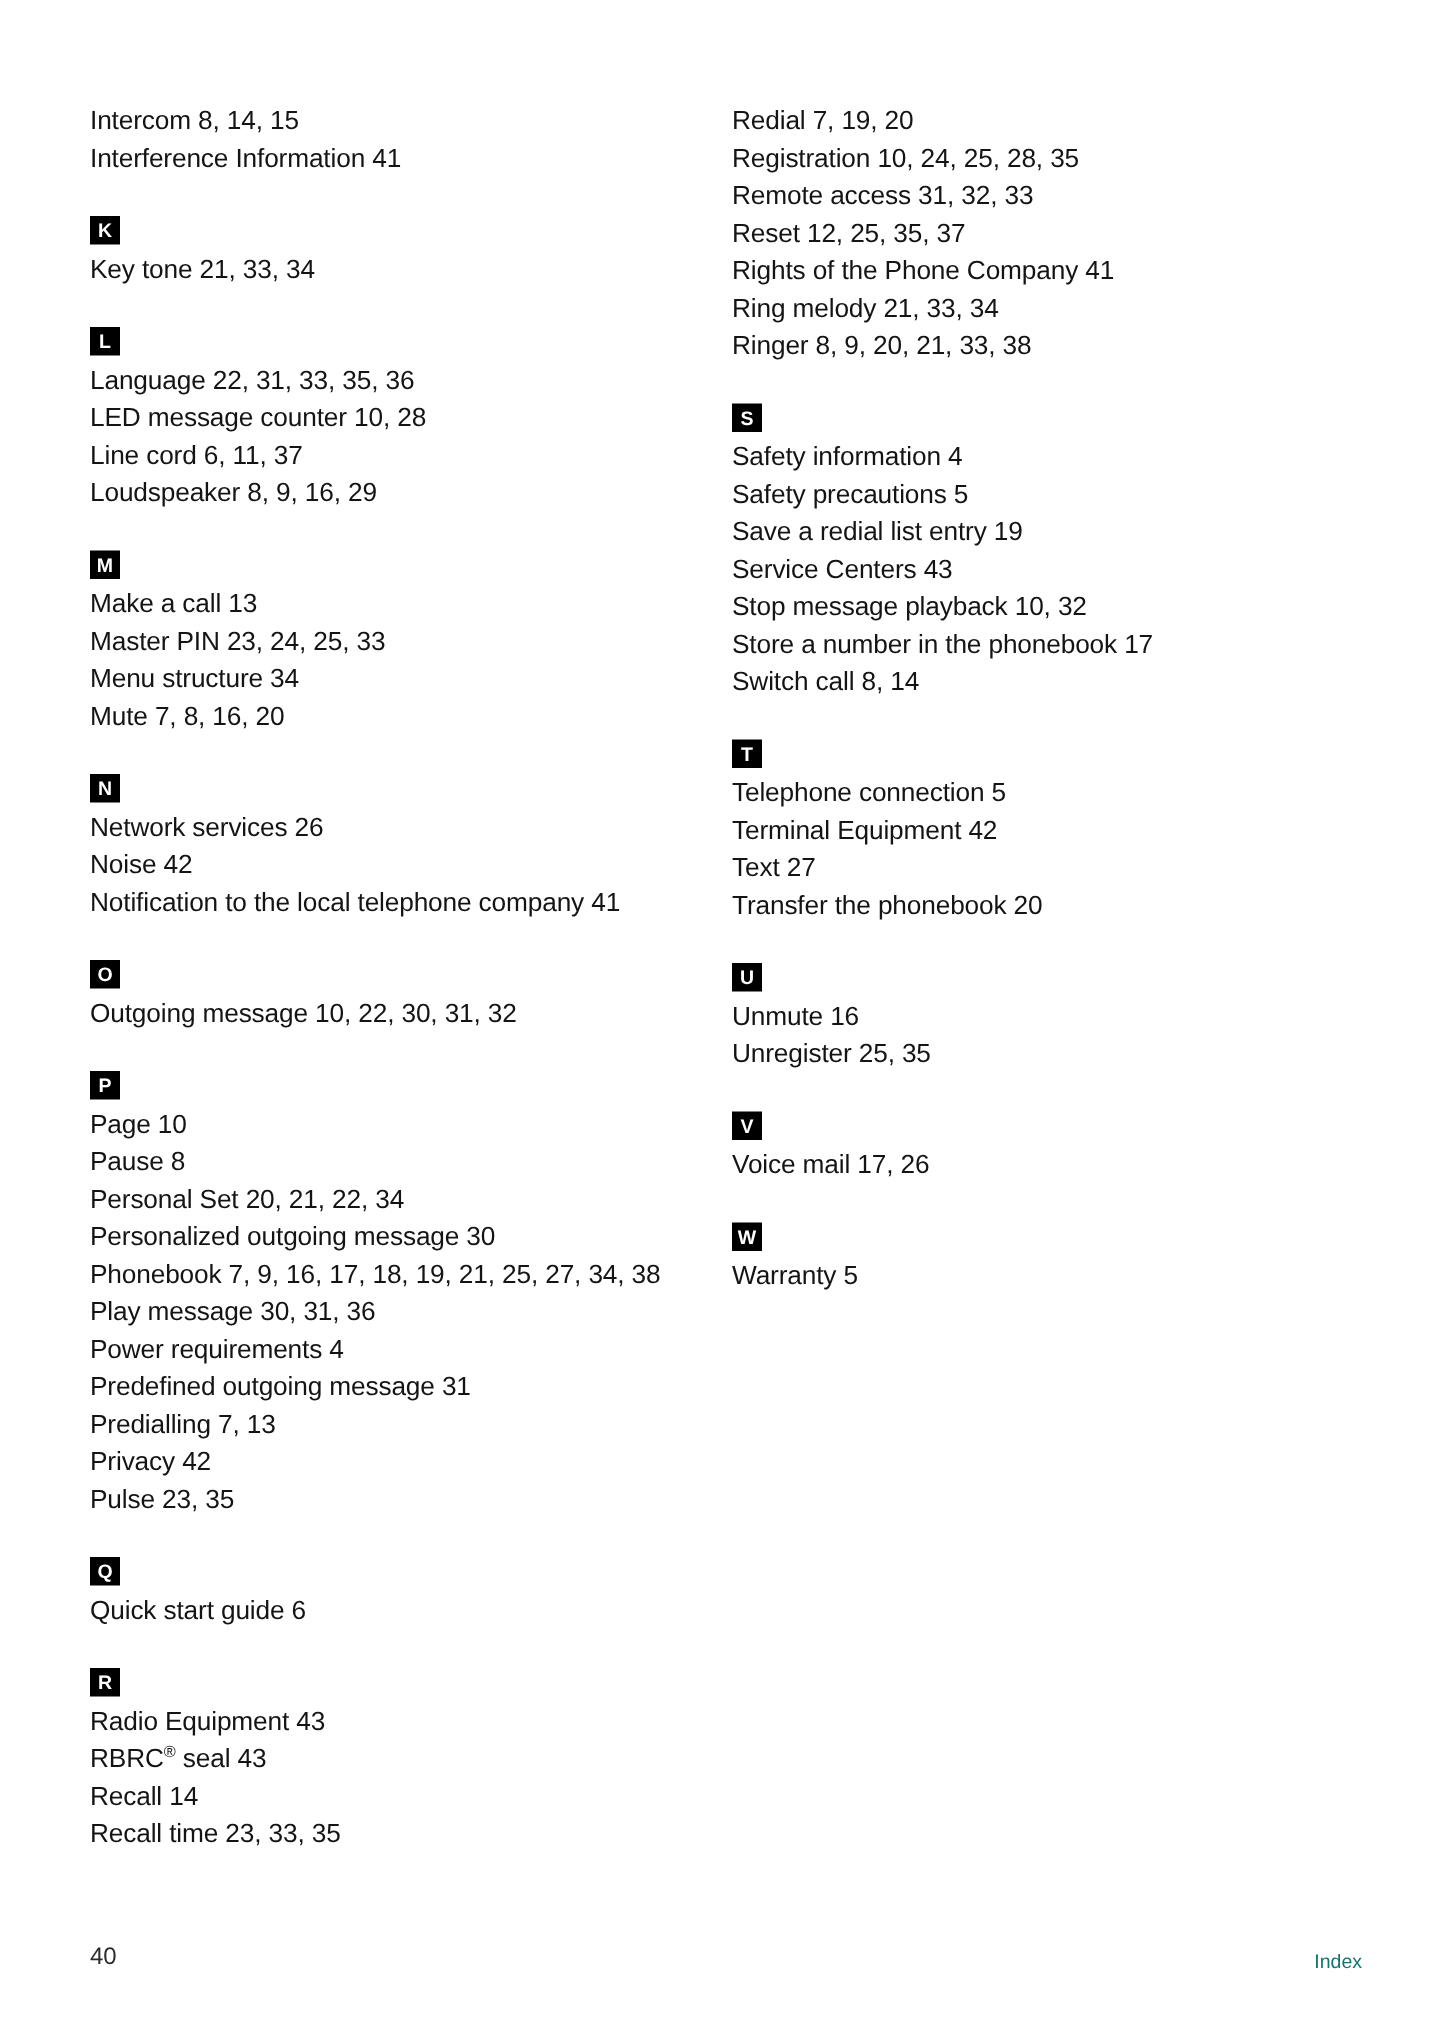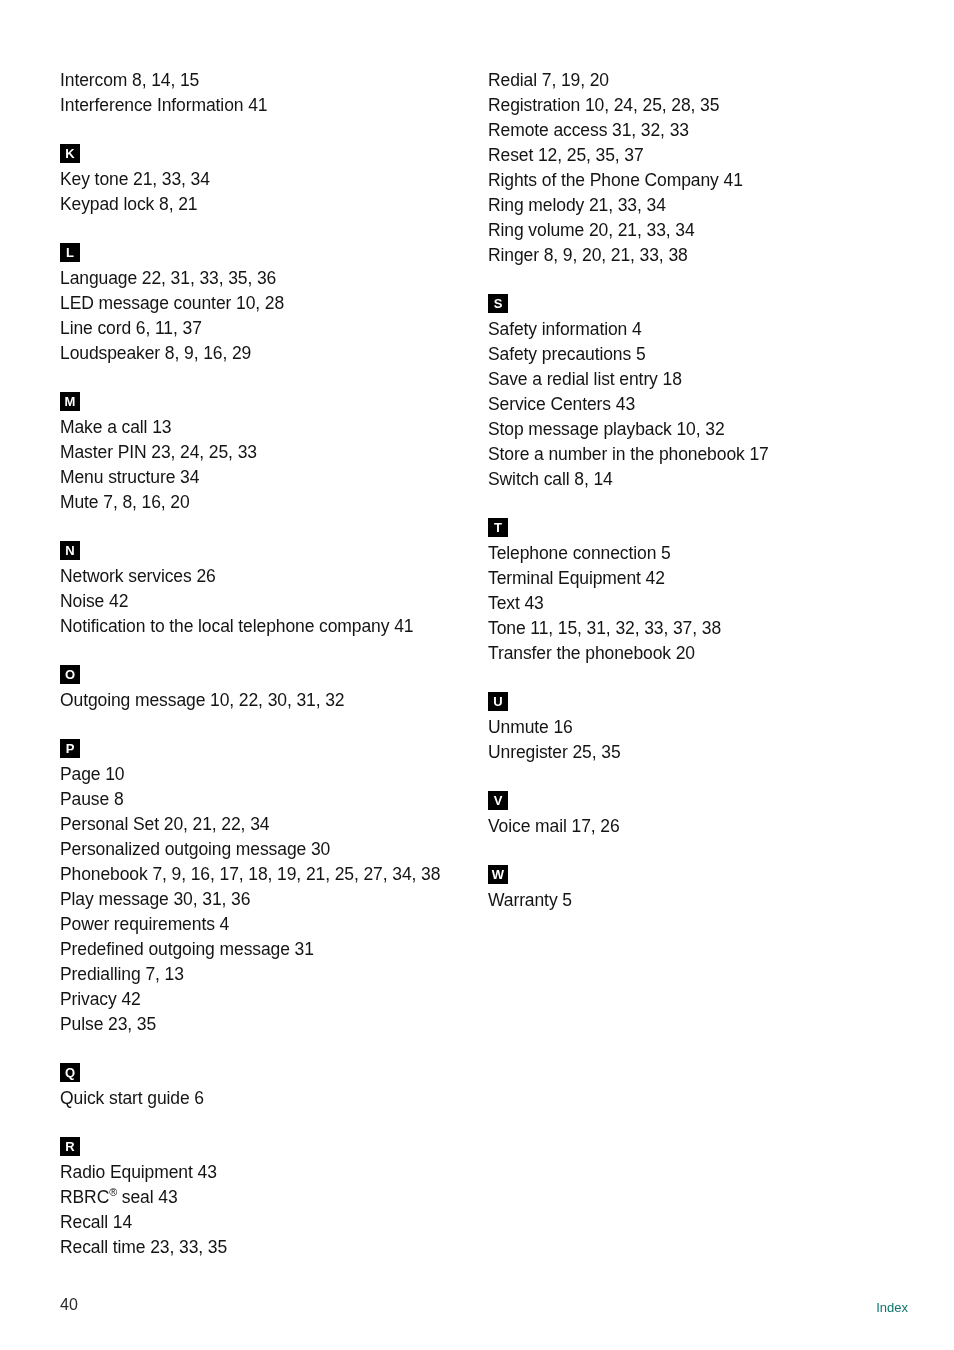--- a/index.html
+++ b/index.html
@@ -119,21 +119,20 @@
         <div class="section no-badge">
           <ul class="entries">
             <li class="entry">Intercom 8, 14, 15</li>
             <li class="entry">Interference Information 41</li>
           </ul>
         </div>
         <div class="section">
           <span class="letter-badge">K</span>
           <ul class="entries">
             <li class="entry">Key tone 21, 33, 34</li>
-            <li class="entry">Keypad lock 8, 21</li>
           </ul>
         </div>
         <div class="section">
           <span class="letter-badge">L</span>
           <ul class="entries">
             <li class="entry">Language 22, 31, 33, 35, 36</li>
             <li class="entry">LED message counter 10, 28</li>
             <li class="entry">Line cord 6, 11, 37</li>
             <li class="entry">Loudspeaker 8, 9, 16, 29</li>
           </ul>
@@ -195,43 +194,41 @@
       </div>
     <div class="column right" id="col-right">
         <div class="section no-badge">
           <ul class="entries">
             <li class="entry">Redial 7, 19, 20</li>
             <li class="entry">Registration 10, 24, 25, 28, 35</li>
             <li class="entry">Remote access 31, 32, 33</li>
             <li class="entry">Reset 12, 25, 35, 37</li>
             <li class="entry">Rights of the Phone Company 41</li>
             <li class="entry">Ring melody 21, 33, 34</li>
-            <li class="entry">Ring volume 20, 21, 33, 34</li>
             <li class="entry">Ringer 8, 9, 20, 21, 33, 38</li>
           </ul>
         </div>
         <div class="section">
           <span class="letter-badge">S</span>
           <ul class="entries">
             <li class="entry">Safety information 4</li>
             <li class="entry">Safety precautions 5</li>
-            <li class="entry">Save a redial list entry 18</li>
+            <li class="entry">Save a redial list entry 19</li>
             <li class="entry">Service Centers 43</li>
             <li class="entry">Stop message playback 10, 32</li>
             <li class="entry">Store a number in the phonebook 17</li>
             <li class="entry">Switch call 8, 14</li>
           </ul>
         </div>
         <div class="section">
           <span class="letter-badge">T</span>
           <ul class="entries">
             <li class="entry">Telephone connection 5</li>
             <li class="entry">Terminal Equipment 42</li>
-            <li class="entry">Text 43</li>
-            <li class="entry">Tone 11, 15, 31, 32, 33, 37, 38</li>
+            <li class="entry">Text 27</li>
             <li class="entry">Transfer the phonebook 20</li>
           </ul>
         </div>
         <div class="section">
           <span class="letter-badge">U</span>
           <ul class="entries">
             <li class="entry">Unmute 16</li>
             <li class="entry">Unregister 25, 35</li>
           </ul>
         </div>

